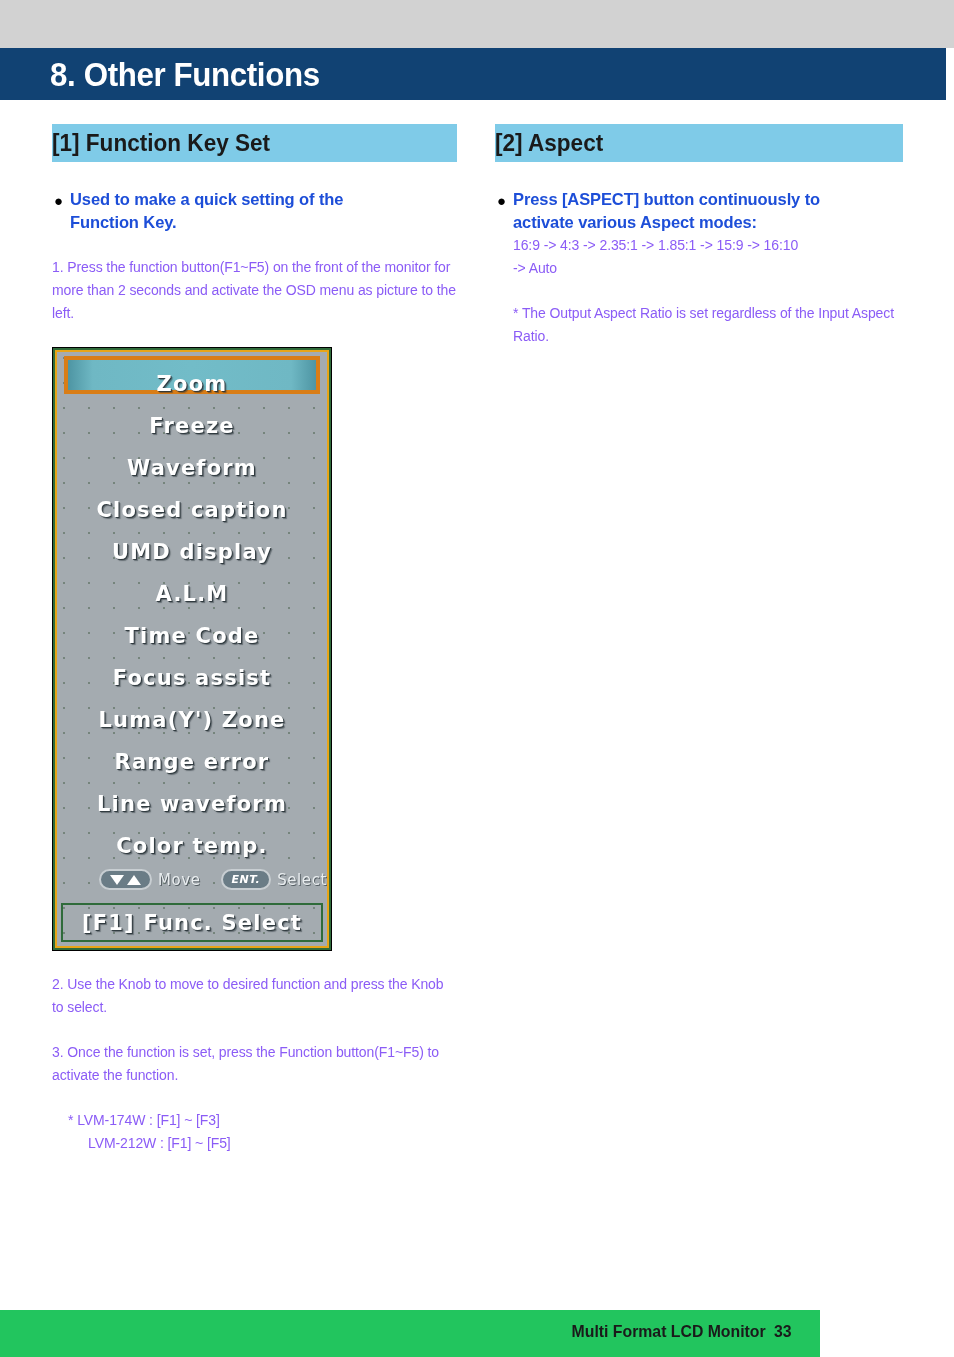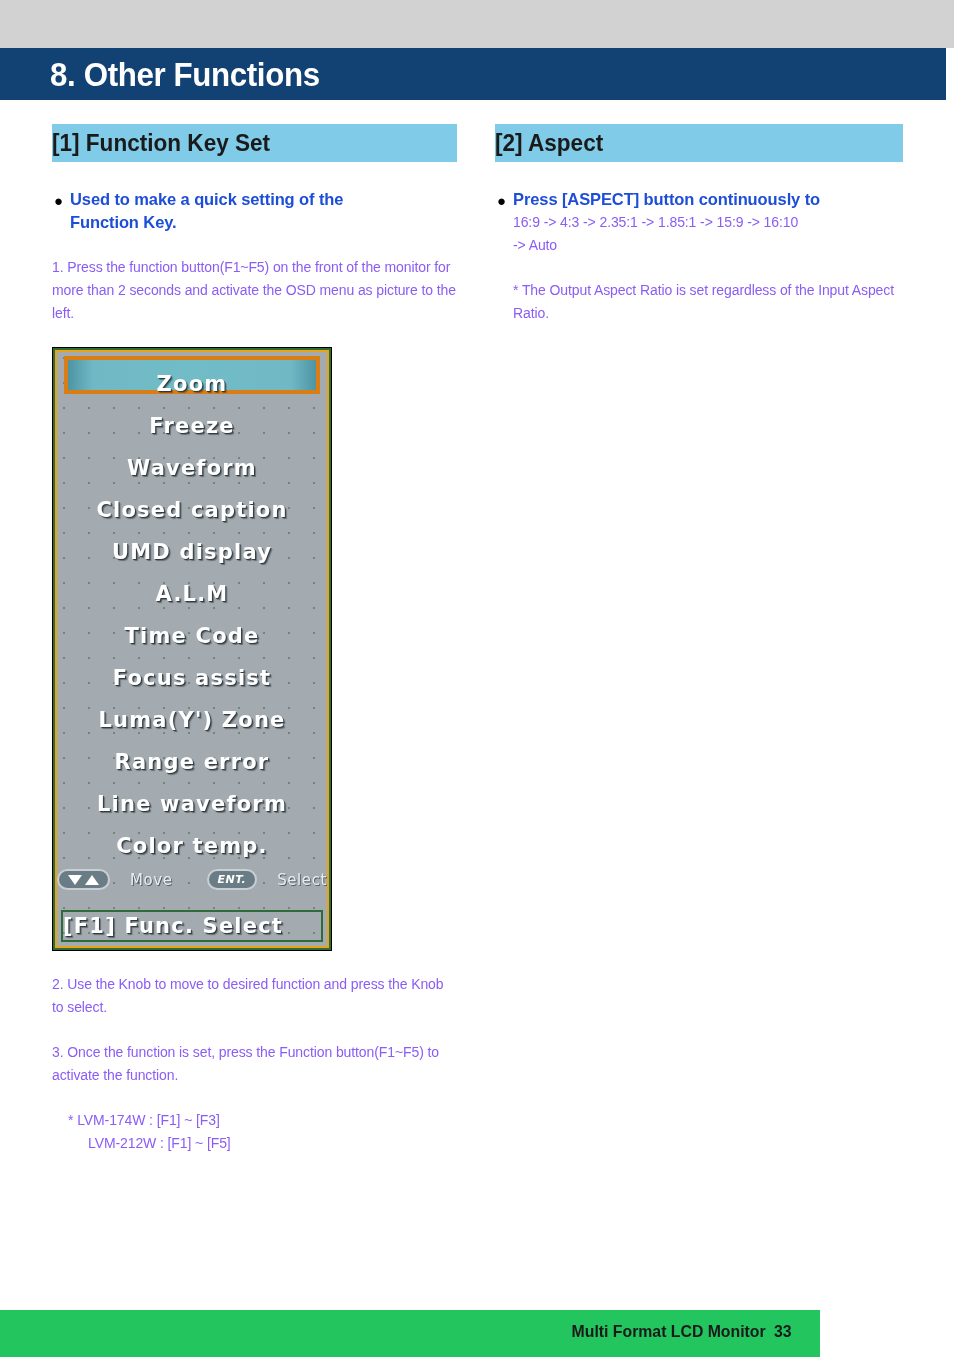--- a/index.html
+++ b/index.html
@@ -173,21 +173,21 @@
     z-index: 2;
   }
 
   
   .osd-hint {
     position: absolute;
     left: 0; right: 0;
     bottom: 56px;
     display: flex;
     align-items: center;
-    justify-content: space-between;
+    justify-content: flex-end;
     gap: 6px;
     font-family: "DejaVu Sans", sans-serif;
   }
   .pill {
     background: #6a7c86;
     border: 2px solid #c8ced2;
     border-radius: 12px;
     height: 21px;
     display: flex;
     align-items: center;
@@ -217,25 +217,26 @@
     text-shadow: 1px 1px 0 rgba(50,60,65,0.7);
     margin-right: 14px;
   }
   .hint-label.last { margin-right: 0; }
 
   
   .osd-footer {
     position: absolute;
     left: 4px; right: 4px;
     bottom: 4px;
-    height: 32px;
+    height: 39px;
     border: 2px solid #2f6b3a;
     box-sizing: border-box;
     display: flex;
     align-items: center;
+    justify-content: center;
     font-family: "DejaVu Sans", sans-serif;
     font-size: 21px;
     font-weight: bold;
     color: #ffffff;
     letter-spacing: 1.2px;
     text-shadow:
       1px 1px 0 rgba(40,50,55,0.85),
       2px 2px 1px rgba(40,50,55,0.5);
   }
 
@@ -362,20 +363,21 @@
 <div class="col-right">
 
   <div class="section-head">
     <span>[2] Aspect</span>
   </div>
 
   <div class="bullet-block">
     <div class="bullet-dot">●</div>
     <div>
       <div class="bullet-text">Press [ASPECT] button continuously to</div>
+      <div class="bullet-text">activate various Aspect modes:</div>
       <div class="para">16:9 -&gt; 4:3 -&gt; 2.35:1 -&gt; 1.85:1 -&gt; 15:9 -&gt; 16:10</div>
       <div class="para">-&gt; Auto</div>
       <div class="gap-m"></div>
       <div class="para">* The Output Aspect Ratio is set regardless of the Input Aspect Ratio.</div>
     </div>
   </div>
 
 </div>
 
 <div class="foot-band">

